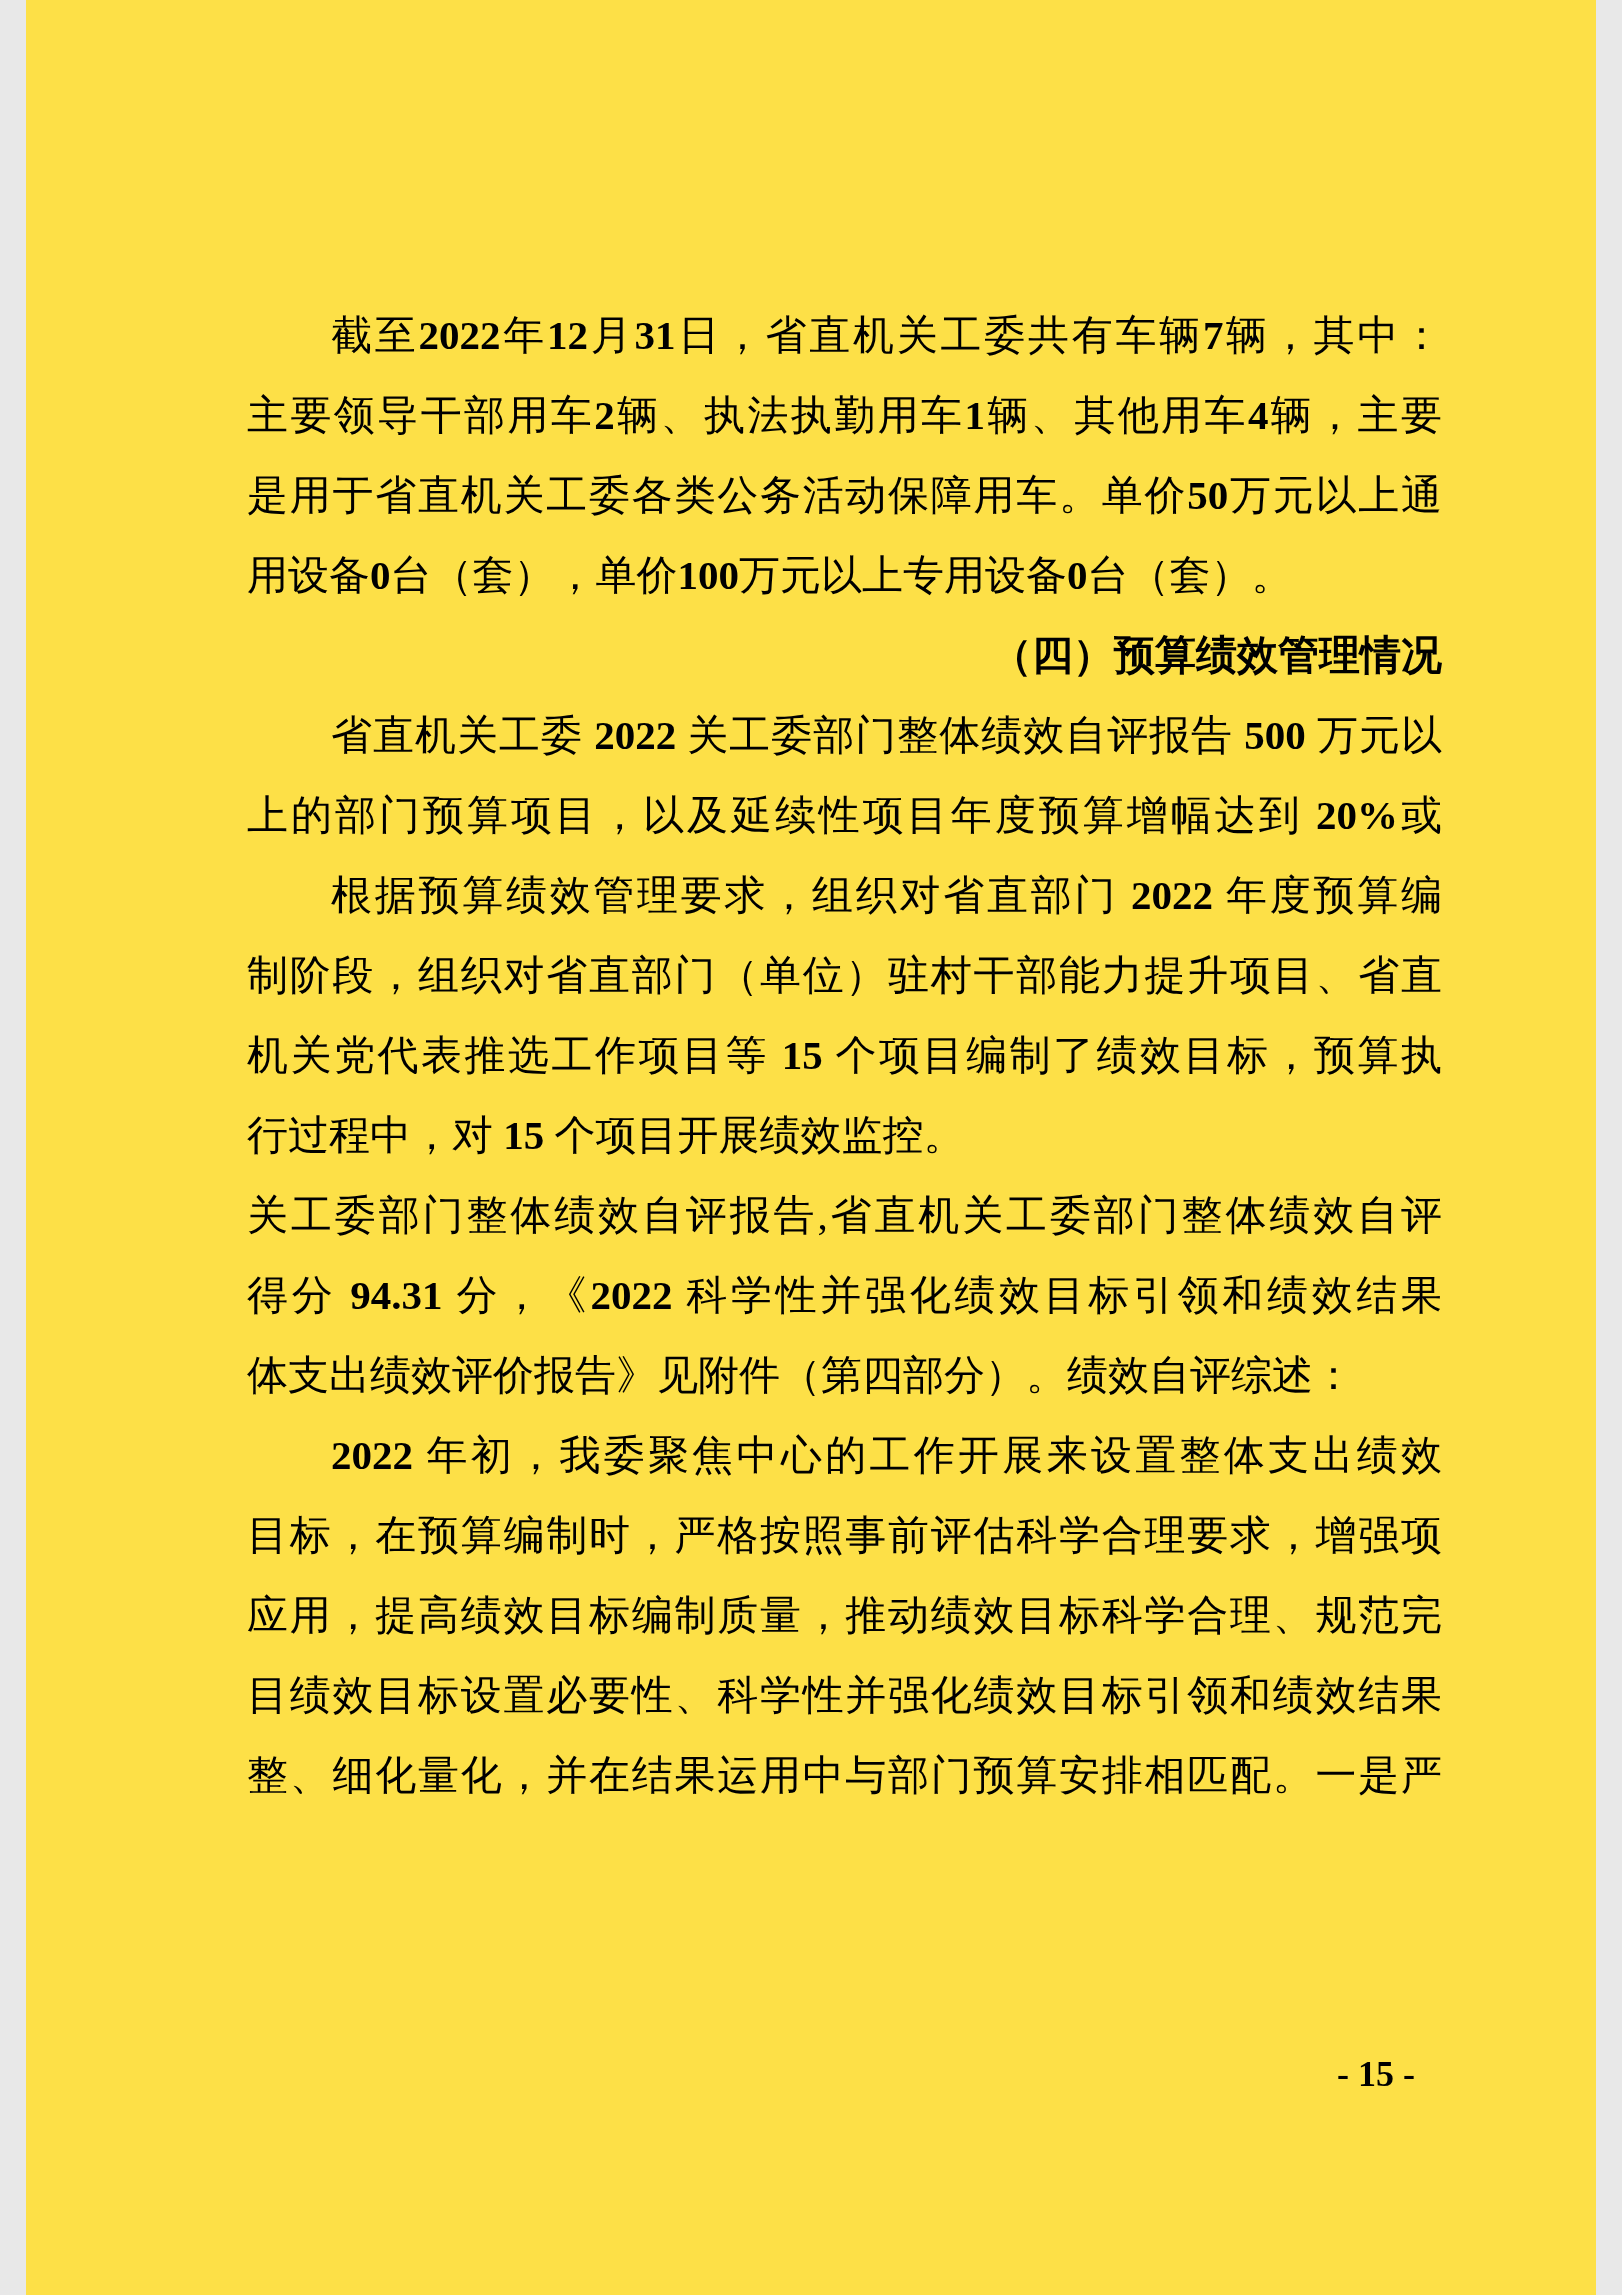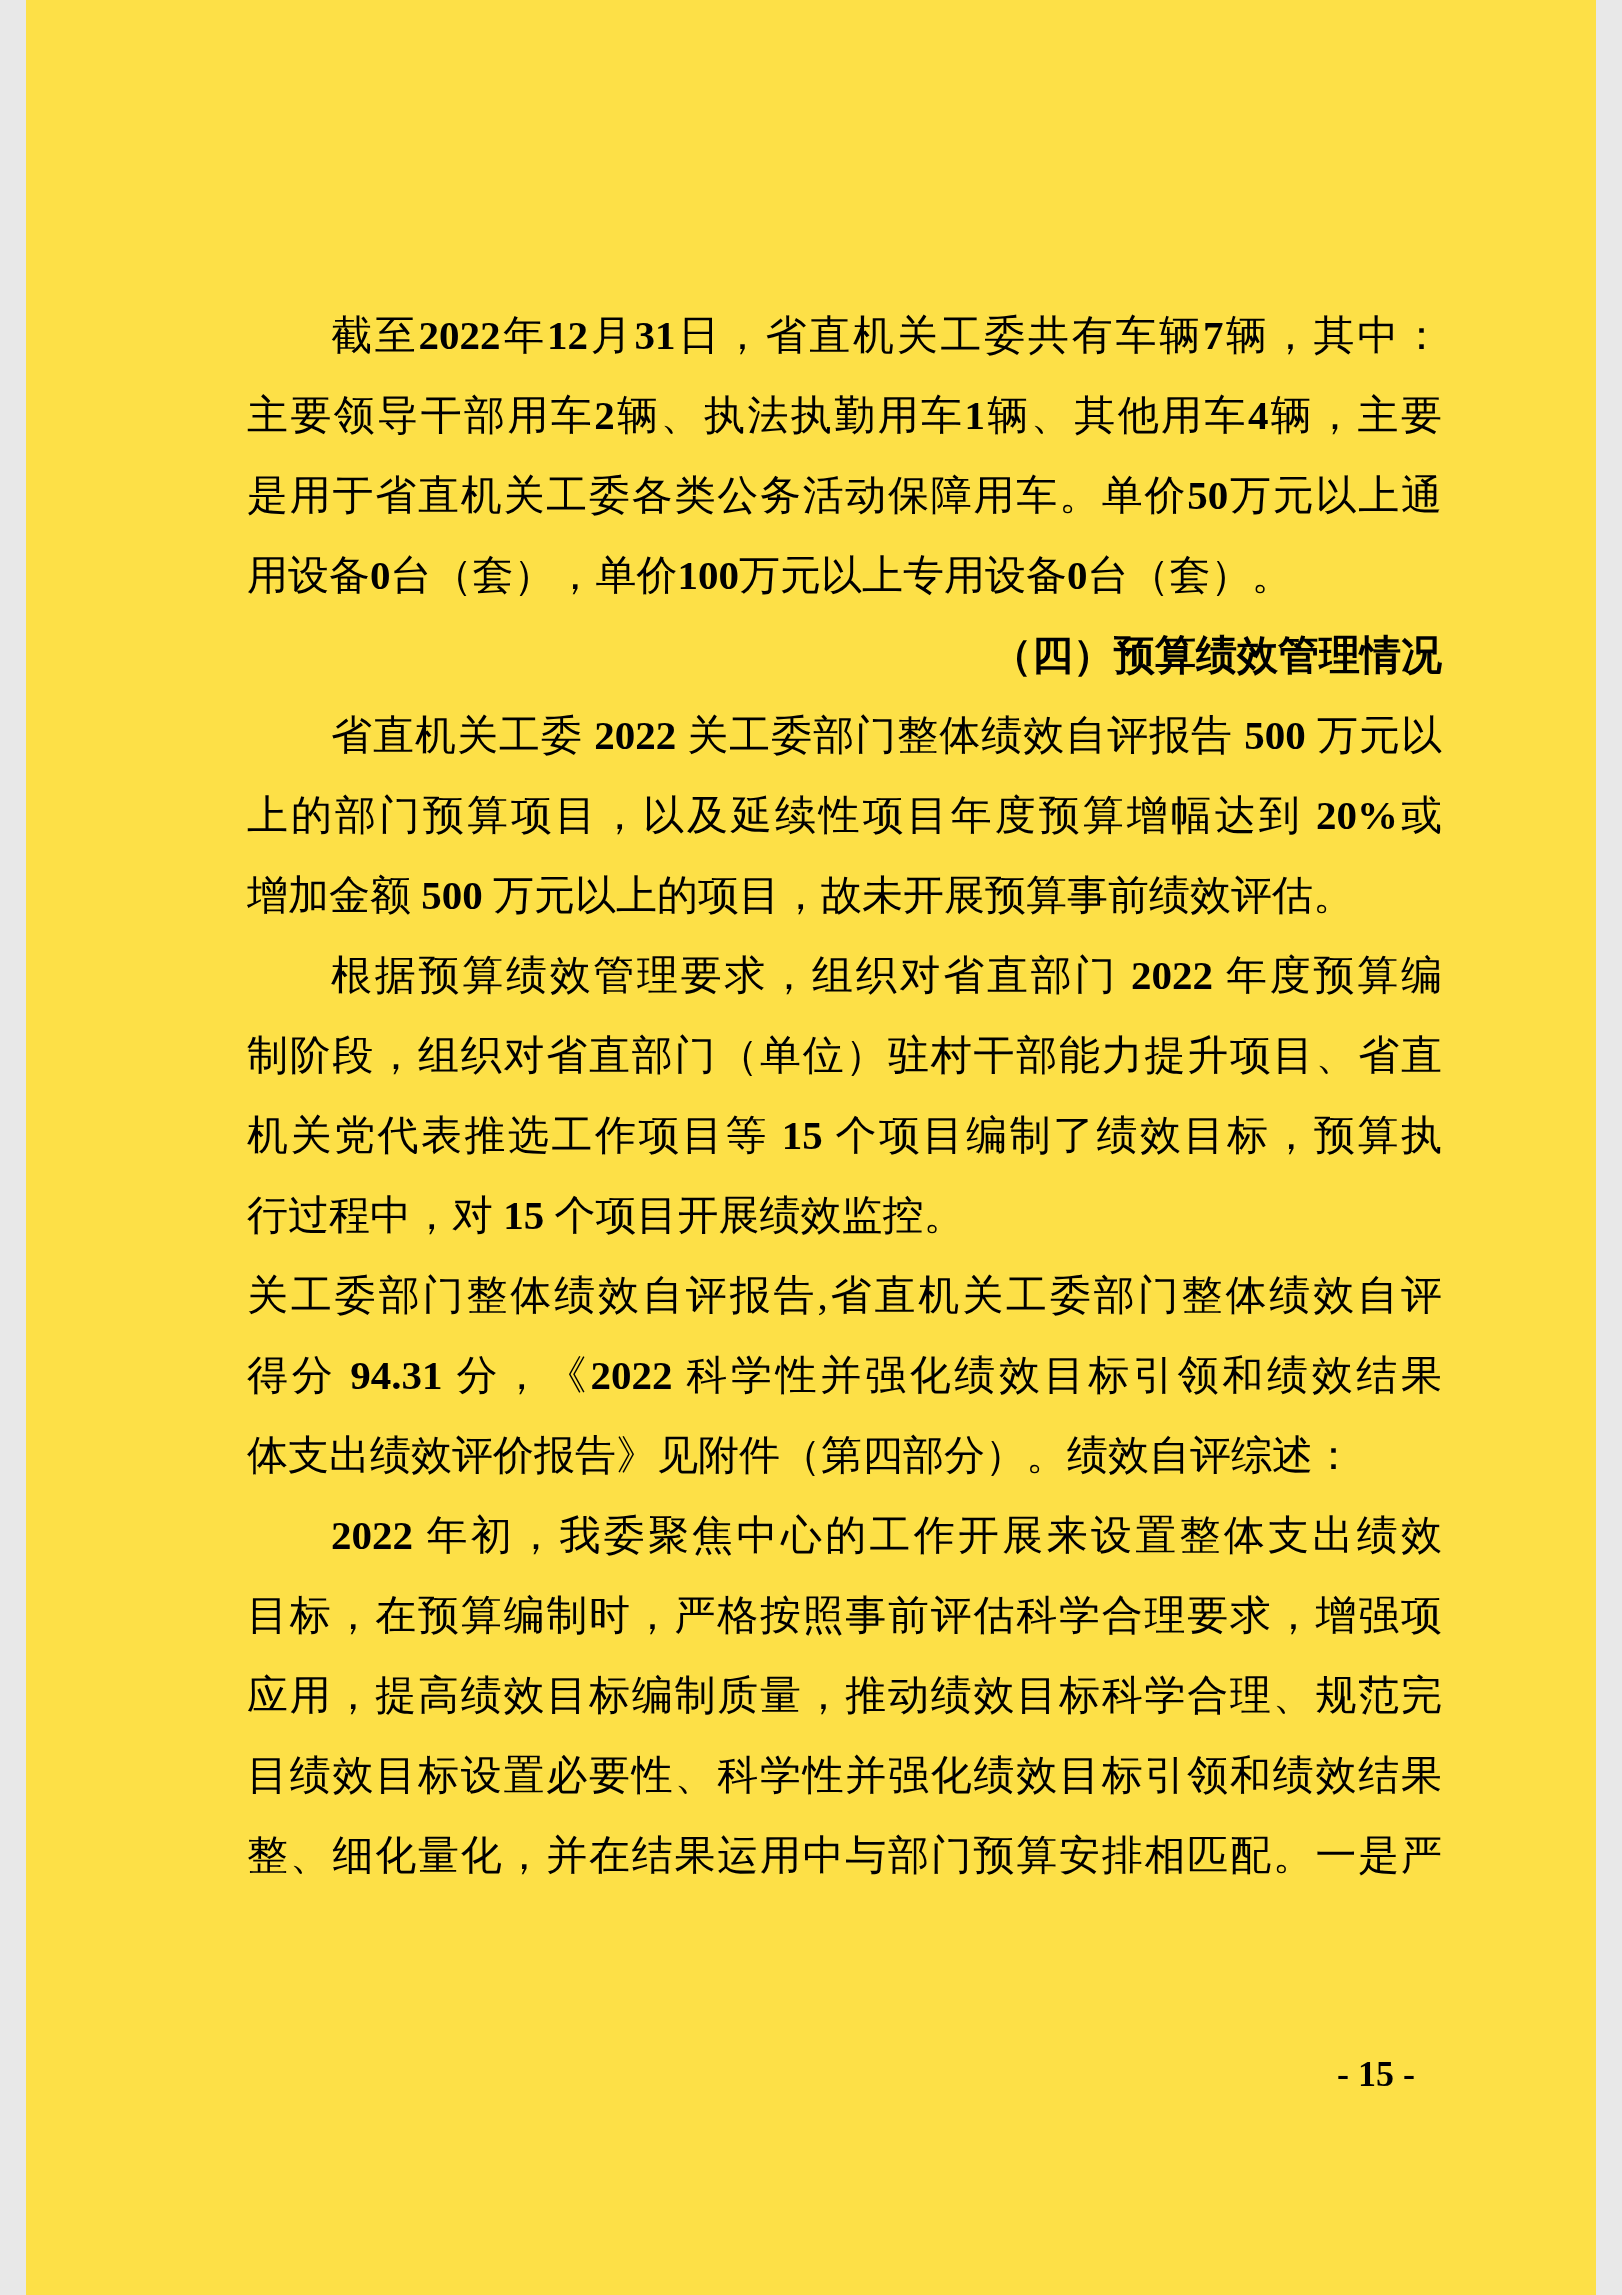--- a/index.html
+++ b/index.html
@@ -74,21 +74,20 @@
 
 <div class="page">
   <div class="text-block" id="text-block">
       <div class="line first"><span>截至</span><span class="num">2022</span><span>年</span><span class="num">12</span><span>月</span><span class="num">31</span><span>日，省直机关工委共有车辆</span><span class="num">7</span><span>辆，其中：</span></div>
       <div class="line middle"><span>主要领导干部用车</span><span class="num">2</span><span>辆、执法执勤用车</span><span class="num">1</span><span>辆、其他用车</span><span class="num">4</span><span>辆，主要</span></div>
       <div class="line middle"><span>是用于省直机关工委各类公务活动保障用车。单价</span><span class="num">50</span><span>万元以上通</span></div>
       <div class="line end"><span>用设备</span><span class="num">0</span><span>台（套），单价</span><span class="num">100</span><span>万元以上专用设备</span><span class="num">0</span><span>台（套）。</span></div>
       <div class="line heading"><span class="num">（四）预算绩效管理情况</span></div>
       <div class="line first"><span>省直机关工委 </span><span class="num">2022</span><span> 关工委部门整体绩效自评报告 </span><span class="num">500</span><span> 万元以</span></div>
       <div class="line middle"><span>上的部门预算项目，以及延续性项目年度预算增幅达到 </span><span class="num">20%</span><span>或</span></div>
-      <div class="line end"><span>增加金额 </span><span class="num">500</span><span> 万元以上的项目，故未开展预算事前绩效评估。</span></div>
       <div class="line first"><span>根据预算绩效管理要求，组织对省直部门 </span><span class="num">2022</span><span> 年度预算编</span></div>
       <div class="line middle"><span>制阶段，组织对省直部门（单位）驻村干部能力提升项目、省直</span></div>
       <div class="line middle"><span>机关党代表推选工作项目等 </span><span class="num">15</span><span> 个项目编制了绩效目标，预算执</span></div>
       <div class="line end"><span>行过程中，对 </span><span class="num">15</span><span> 个项目开展绩效监控。</span></div>
       <div class="line middle"><span>关工委部门整体绩效自评报告,省直机关工委部门整体绩效自评</span></div>
       <div class="line middle"><span>得分 </span><span class="num">94.31</span><span> 分，《</span><span class="num">2022</span><span> 科学性并强化绩效目标引领和绩效结果</span></div>
       <div class="line end"><span>体支出绩效评价报告》见附件（第四部分）。绩效自评综述：</span></div>
       <div class="line first"><span class="num">2022</span><span> 年初，我委聚焦中心的工作开展来设置整体支出绩效</span></div>
       <div class="line middle"><span>目标，在预算编制时，严格按照事前评估科学合理要求，增强项</span></div>
       <div class="line middle"><span>应用，提高绩效目标编制质量，推动绩效目标科学合理、规范完</span></div>

